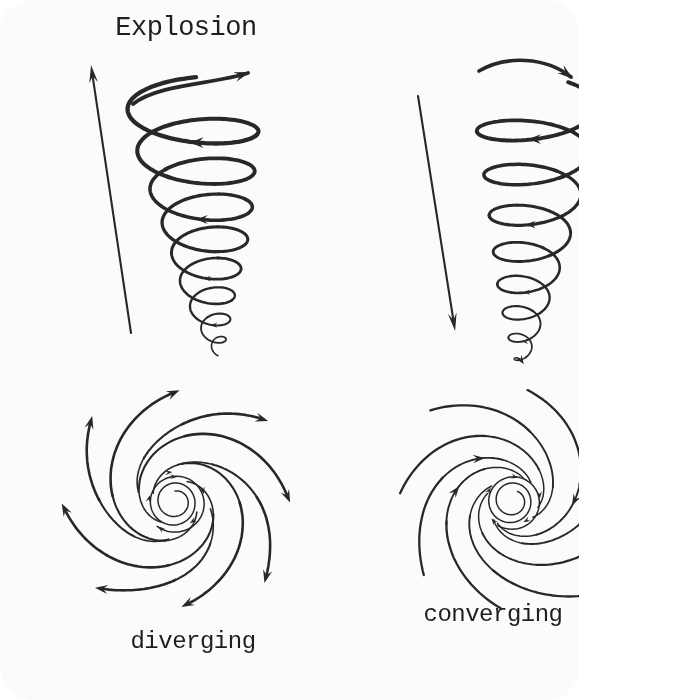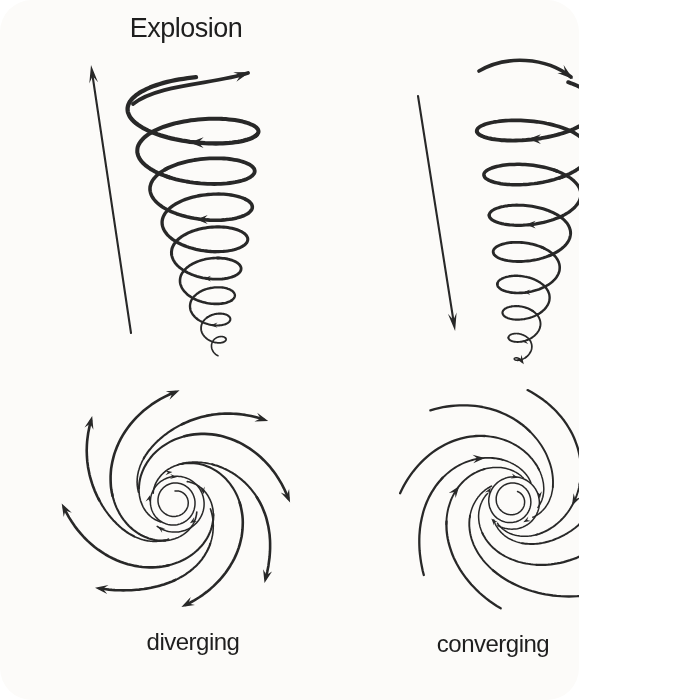--- a/index.html
+++ b/index.html
@@ -1,36 +1,36 @@
 <!DOCTYPE html>
 <html><head>
 <meta charset="utf-8">
 <style>
   html,body{margin:0;padding:0;}
   .canvas{
     position:relative;
     width:579px;height:700px;
     overflow:hidden;
-    font-family:Liberation Sans, sans-serif;
+    font-family:Liberation Mono, monospace;
     border-radius:32px;
   }
   .label{
     position:absolute;
     transform:translateX(-50%);
     white-space:nowrap;
     color:#1e1e1e;
     letter-spacing:-0.5px;
     user-select:none;
   }
   .title{font-size:27px;}
   .caption{font-size:24px;}
   #title-explosion{left:186px;top:13px;}
   #title-implosion{left:500px;top:11px;}
   #caption-diverging{left:193px;top:628px;}
-  #caption-converging{left:493px;top:630px;}
+  #caption-converging{left:493px;top:601px;}
   svg{position:absolute;left:0;top:0;}
 </style>
 </head>
 <body>
 
 <div class="canvas" id="canvas" style="background: rgb(252, 251, 249);">
 
   <svg id="art" width="700" height="700" viewBox="0 0 700 700">
     <g id="g-exp-cone">
         <path d="M196.0 77.2L191.8 77.7L187.5 78.2L183.4 78.8L179.2 79.4L175.2 80.2L171.2 81.0L167.3 81.9L163.5 82.9L159.9 84.0L156.4 85.1L153.0 86.3L149.8 87.6L146.8 88.9L144.0 90.3L141.4 91.7L138.9 93.2L136.7 94.7L134.8 96.3L133.0 97.9L131.5 99.5L130.2 101.2L129.2 102.9L128.4 104.6L127.9 106.4L127.6 108.1L127.6 109.8L127.8 111.6L128.3 113.3L129.0 115.0L129.9 116.7L131.1 118.4L132.5 120.1L134.1 121.7L136.0 123.3L138.0 124.8L140.3 126.3L142.7 127.8L145.3 129.2L148.1 130.6L151.0 131.9L154.1 133.1L157.3 134.3L160.6 135.4L164.0 136.4L167.5 137.4L171.1 138.3L174.8 139.2L178.5 139.9L182.3 140.6L186.1 141.2L189.9 141.8L193.7 142.2L197.5 142.6L201.3 142.9L205.0 143.2L208.7 143.3L212.4 143.4L215.9 143.5L219.4 143.4L222.8 143.3L226.1 143.1L229.3 142.9L232.3 142.6L235.3 142.2L238.0 141.8L240.7 141.3L243.1 140.8L245.4 140.2L247.6 139.6L249.5 138.9L251.3 138.2L252.9 137.5L254.3 136.7L255.5 135.9L256.5 135.1" fill="none" stroke="#282828" stroke-width="4.3" stroke-linecap="round" stroke-linejoin="round"></path>

